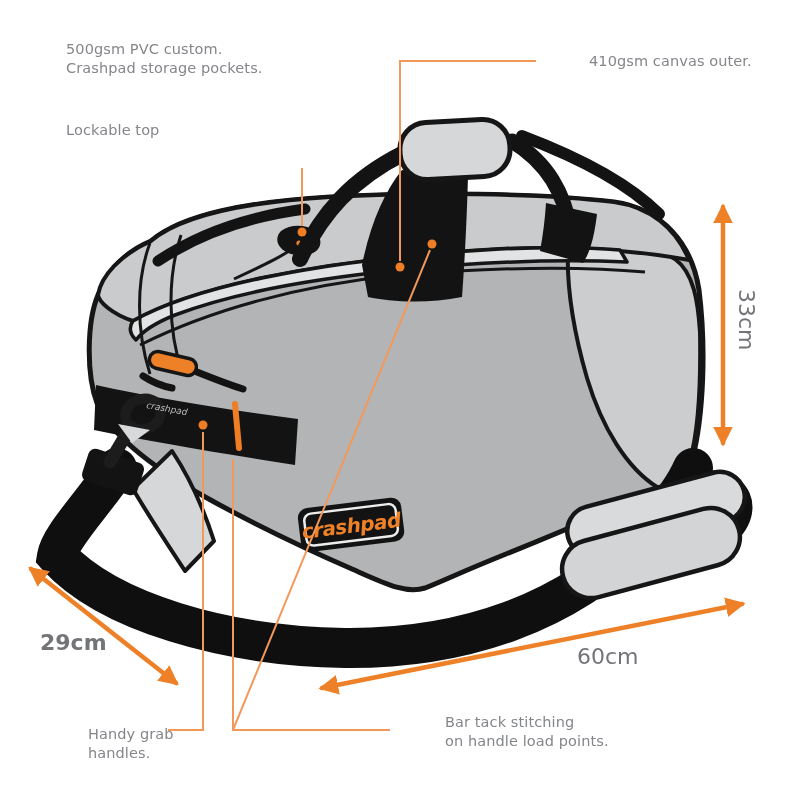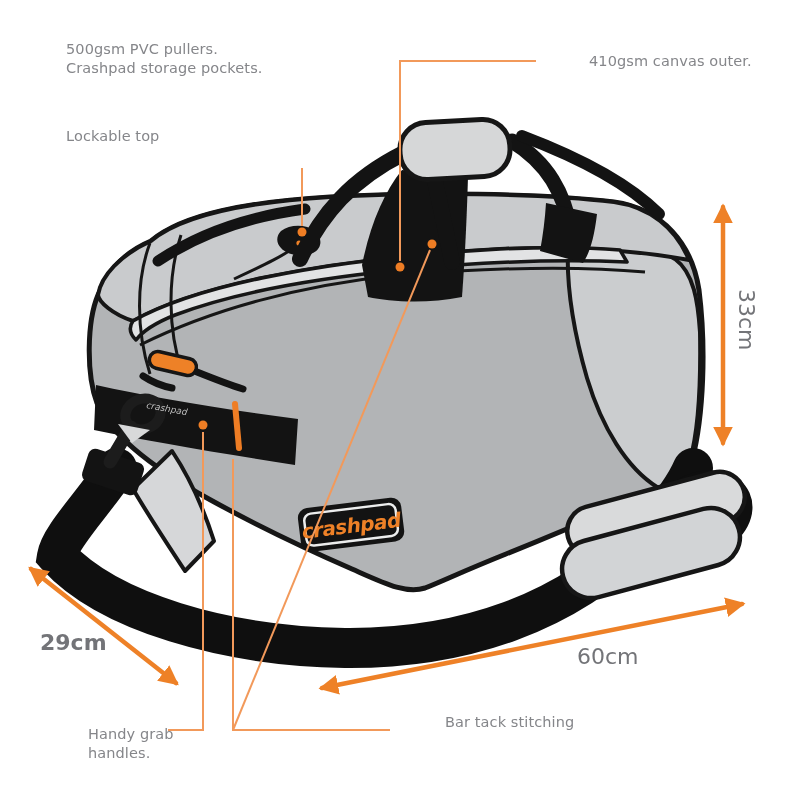--- a/index.html
+++ b/index.html
@@ -110,36 +110,37 @@
     <line x1="235" y1="404" x2="239" y2="448" stroke="#EE7D24" stroke-width="6" stroke-linecap="round"></line>
 
     <g stroke="#EE8127" stroke-width="4.5" stroke-linecap="round">
       <line x1="723" y1="207" x2="723" y2="443" marker-start="url(#ah)" marker-end="url(#ah)"></line>
       <line x1="31" y1="569" x2="176" y2="683" marker-start="url(#ah)" marker-end="url(#ah)"></line>
       <line x1="322" y1="688" x2="742" y2="604" marker-start="url(#ah)" marker-end="url(#ah)"></line>
     </g>
   </svg>
 
   <div class="note" style="left:66px;top:40px;">
-    <div>500gsm PVC pullers.</div>
+    <div>500gsm PVC custom.</div>
     <div>Crashpad storage pockets.</div>
   </div>
 
-  <div class="note" style="left:66px;top:127px;">
+  <div class="note" style="left:66px;top:121px;">
     <div>Lockable top</div>
   </div>
 
   <div class="note" style="left:545px;top:52px;margin-left:44px;">410gsm canvas outer.</div>
 
   <div class="note" style="left:88px;top:701px;margin-top:24px;">
     <div>Handy grab</div>
     <div>handles.</div>
   </div>
 
   <div class="note" style="left:397px;top:713px;margin-left:48px;">
     <div>Bar tack stitching</div>
+    <div>on handle load points.</div>
   </div>
 
   <div class="dim dim-vert" style="left:734px;top:289px;">33cm</div>
   <div class="dim" style="left:40px;top:631px;font-weight:bold;">29cm</div>
   <div class="dim" style="left:577px;top:645px;">60cm</div>
 
 </div>
 
 </body></html>

